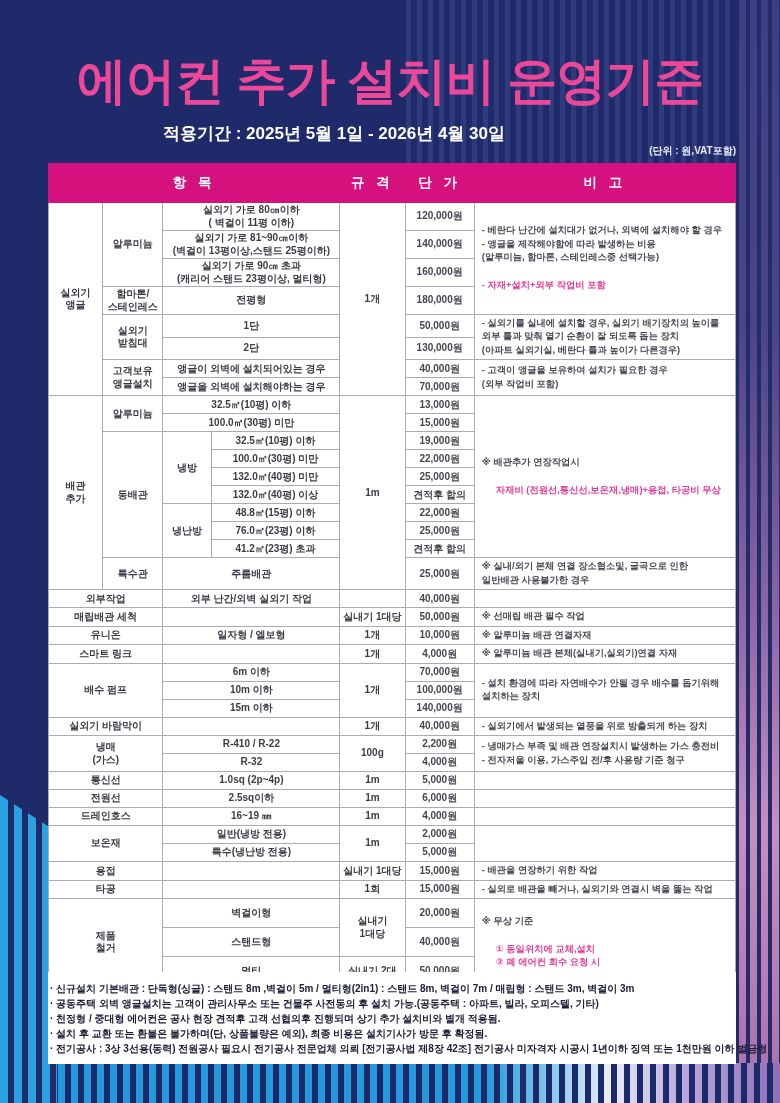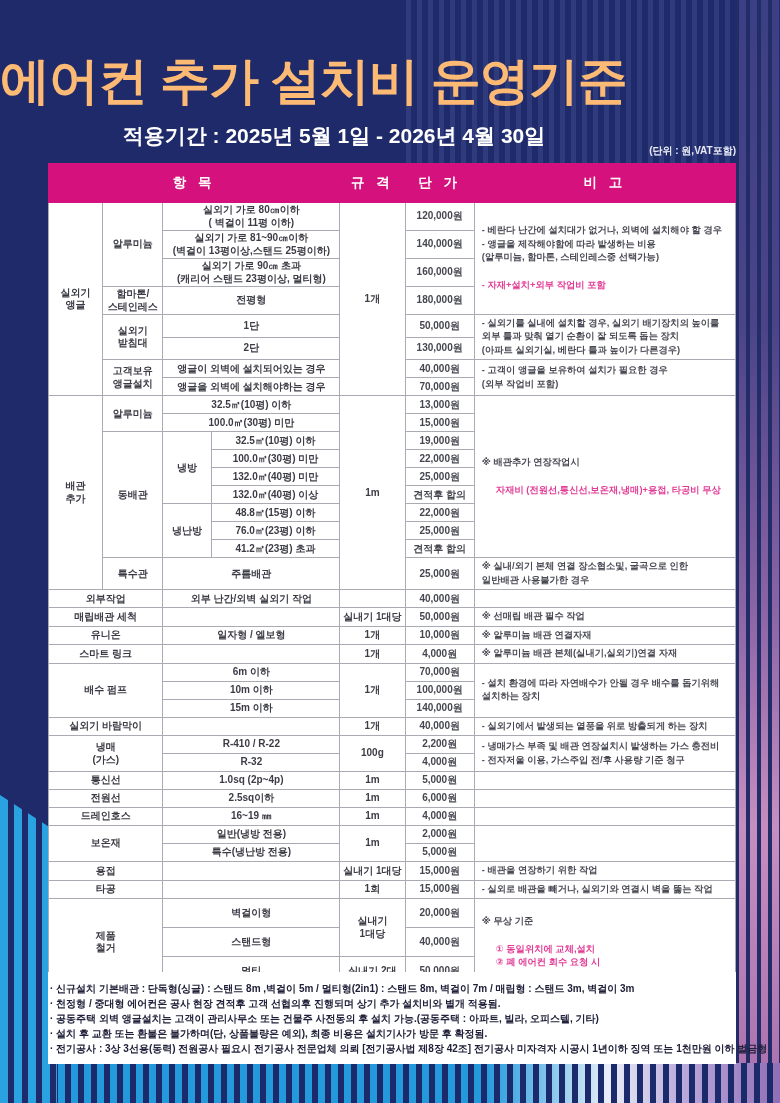--- a/index.html
+++ b/index.html
@@ -26,26 +26,26 @@
       repeating-linear-gradient(90deg,#1b2a6b 0 6px,transparent 6px 13px),
       linear-gradient(90deg,#2499dc 0%,#2499dc 62%,#7fc4ec 70%,#e8eef8 78%,#b9a6da 88%,#8f6fb5 100%);
   }
   .left-band{
     position:absolute;left:0;top:795px;width:57px;height:308px;z-index:1;
     background:repeating-linear-gradient(90deg,#2aa2e2 0 8px,#1f2a6b 8px 14px);
     clip-path:polygon(0 0,100% 12%,100% 100%,0 100%);
   }
   
   .title{
-    position:absolute;left:0;top:48px;width:780px;text-align:left;
-    color:#fdba74;font-size:50px;font-weight:800;letter-spacing:-1px;z-index:2;
+    position:absolute;left:0;top:48px;width:780px;text-align:center;
+    color:#ec4899;font-size:50px;font-weight:800;letter-spacing:-1px;z-index:2;
   }
   .period{
     position:absolute;left:0;top:122px;width:668px;text-align:center;
-    color:#ffffff;font-size:21px;font-weight:700;z-index:2;
+    color:#ffffff;font-size:17px;font-weight:700;z-index:2;
   }
   .unit-note{
     position:absolute;left:0;top:144px;width:736px;text-align:right;
     color:#e8eaf5;font-size:10px;font-weight:600;z-index:2;
   }
   
   .tbl-wrap{position:absolute;left:48px;top:163px;width:688px;z-index:2;}
   table{border-collapse:collapse;table-layout:fixed;width:688px;background:#ffffff;}
   td,th{border:1px solid #a8abb3;overflow:hidden;}
   th{
@@ -367,18 +367,18 @@
   <td class="spec">1시간</td>
   <td class="price">140,000원</td>
 </tr>
 </tbody>
 </table>
 </div>
 
 <div class="foot">
   <ul>
     <li>· 신규설치 기본배관 : 단독형(싱글) : 스탠드 8m ,벽걸이 5m / 멀티형(2in1) : 스탠드 8m, 벽걸이 7m / 매립형 : 스탠드 3m, 벽걸이 3m</li>
+    <li>· 공동주택 외벽 앵글설치는 고객이 관리사무소 또는 건물주 사전동의 후 설치 가능.(공동주택 : 아파트, 빌라, 오피스텔, 기타)</li>
     <li>· 천정형 / 중대형 에어컨은 공사 현장 견적후 고객 선협의후 진행되며 상기 추가 설치비와 별개 적용됨.</li>
-    <li>· 공동주택 외벽 앵글설치는 고객이 관리사무소 또는 건물주 사전동의 후 설치 가능.(공동주택 : 아파트, 빌라, 오피스텔, 기타)</li>
     <li>· 설치 후 교환 또는 환불은 불가하며(단, 상품불량은 예외), 최종 비용은 설치기사가 방문 후 확정됨.</li>
     <li>· 전기공사 : 3상 3선용(동력) 전원공사 필요시 전기공사 전문업체 의뢰  [전기공사법 제8장 42조] 전기공사 미자격자 시공시 1년이하 징역 또는 1천만원 이하 벌금형</li>
   </ul>
 </div>
 
 </body></html>

